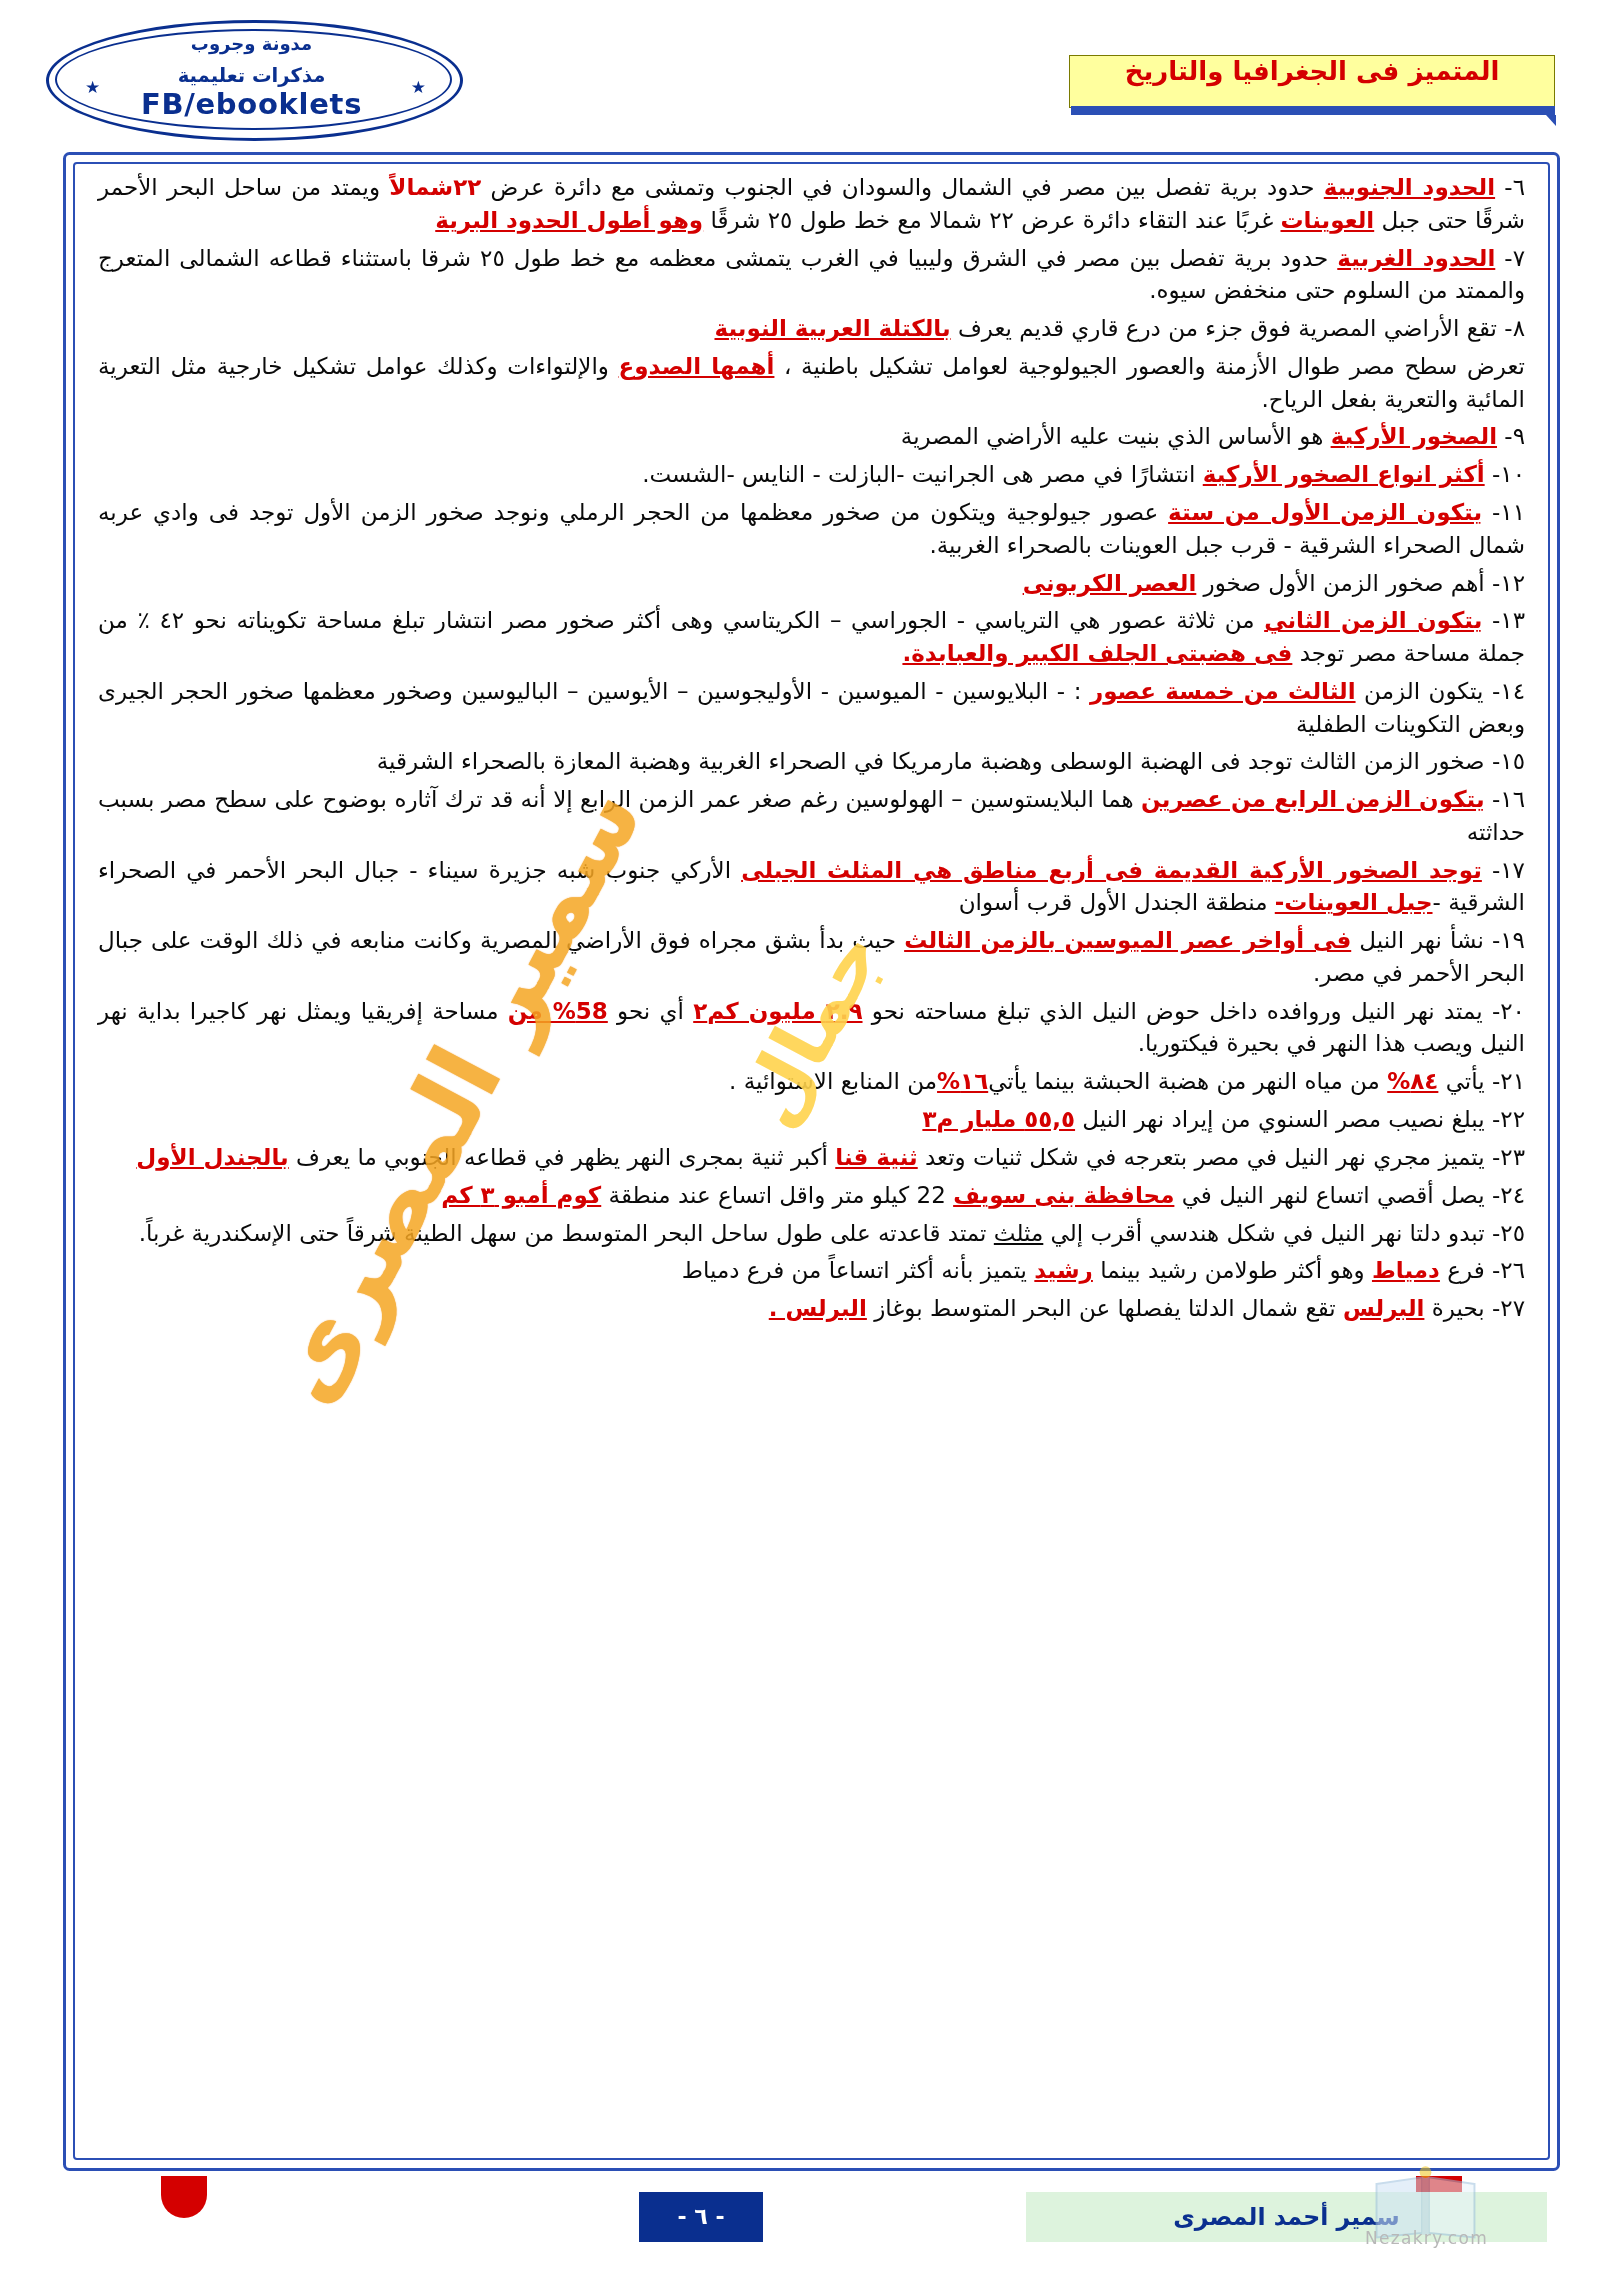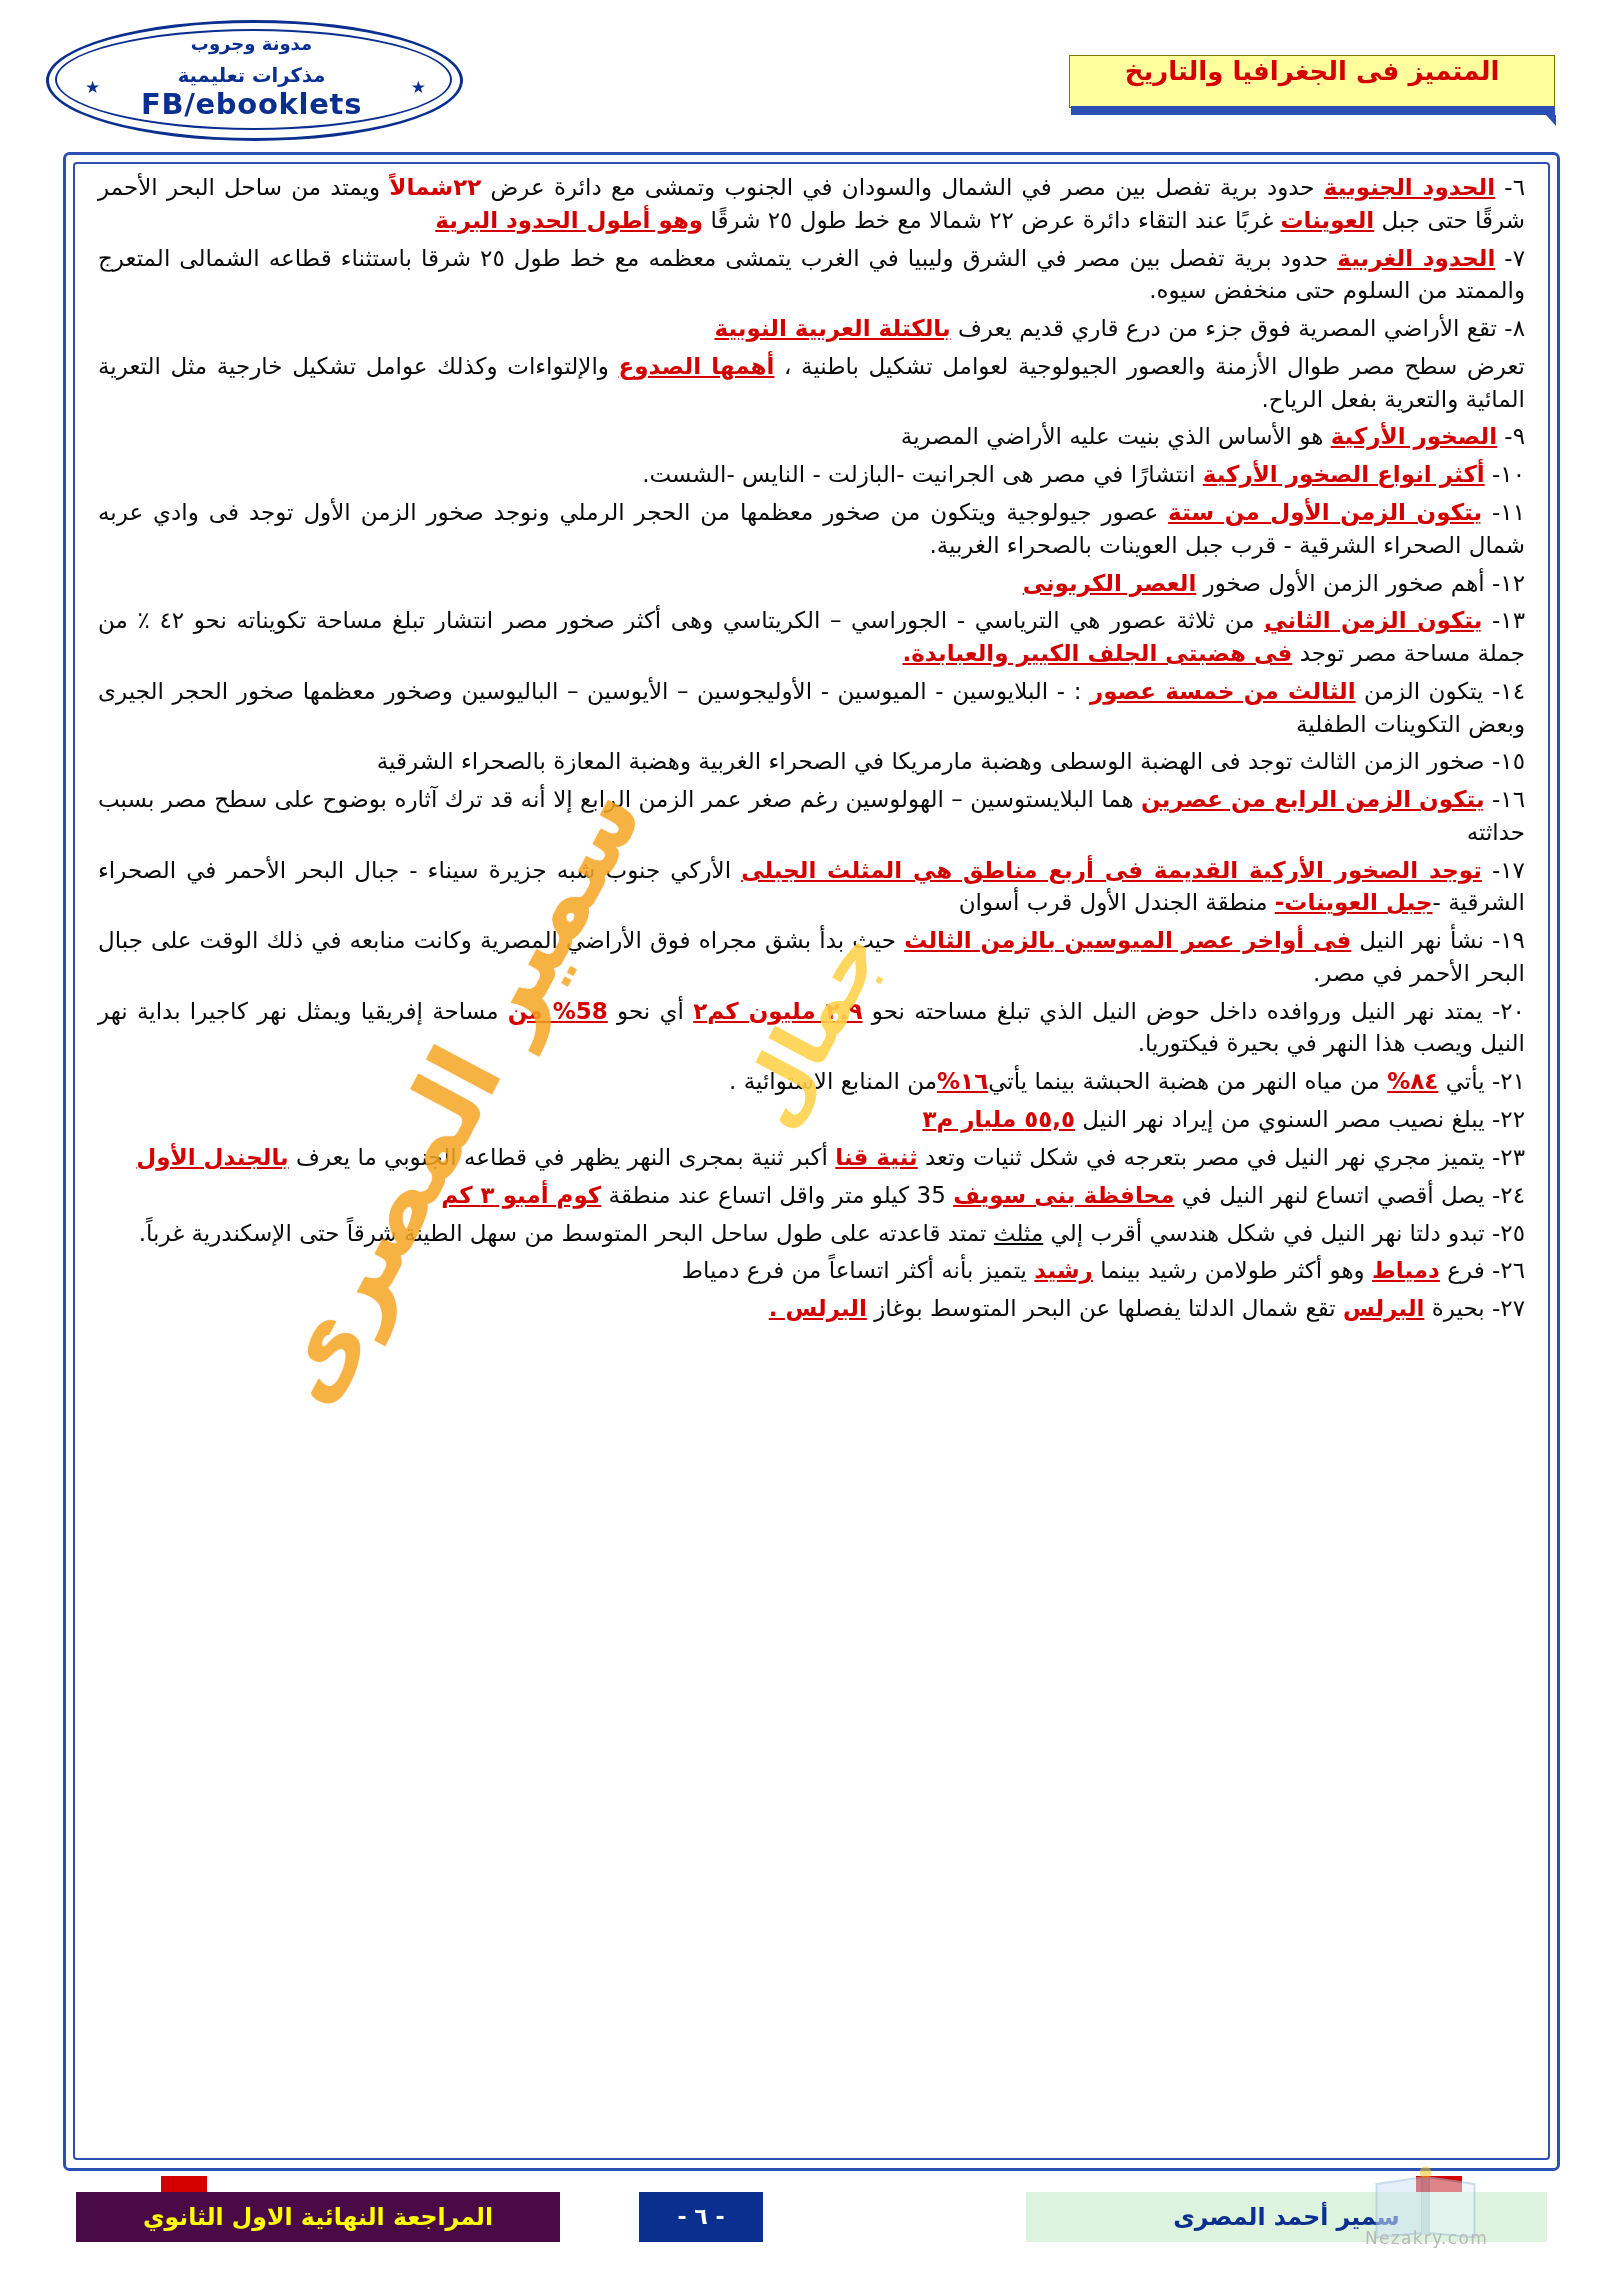--- a/index.html
+++ b/index.html
@@ -94,35 +94,32 @@
       <p class="line"><span class="num">١٣- </span><span class="ru">يتكون الزمن الثاني</span><span> من ثلاثة عصور هي الترياسي - الجوراسي – الكريتاسي  وهى أكثر صخور مصر انتشار  تبلغ مساحة تكويناته نحو ٤٢ ٪ من جملة مساحة مصر   توجد </span><span class="ru">فى هضبتى الجلف الكبير والعبابدة.</span></p>
       <p class="line"><span class="num">١٤- </span><span>يتكون الزمن </span><span class="ru">الثالث من خمسة عصور</span><span> : - البلايوسين - الميوسين - الأوليجوسين – الأيوسين – الباليوسين وصخور معظمها صخور الحجر الجيرى وبعض التكوينات الطفلية</span></p>
       <p class="line"><span class="num">١٥- </span><span>صخور الزمن الثالث توجد فى الهضبة الوسطى وهضبة مارمريكا في الصحراء الغربية وهضبة المعازة بالصحراء الشرقية</span></p>
       <p class="line"><span class="num">١٦- </span><span class="ru">يتكون الزمن الرابع من عصرين</span><span> هما البلايستوسين – الهولوسين رغم صغر عمر الزمن الرابع إلا أنه قد ترك آثاره بوضوح على سطح مصر بسبب حداثته</span></p>
       <p class="line"><span class="num">١٧- </span><span class="ru">توجد الصخور الأركية القديمة فى أربع مناطق هي المثلث الجبلى</span><span> الأركي جنوب شبه جزيرة سيناء - جبال البحر الأحمر في الصحراء الشرقية -</span><span class="ru">جبل العوينات-</span><span>  منطقة الجندل الأول قرب أسوان</span></p>
       <p class="line"><span class="num">١٩- </span><span>نشأ نهر النيل </span><span class="ru">فى أواخر عصر الميوسين بالزمن الثالث</span><span> حيث بدأ بشق مجراه فوق الأراضي المصرية وكانت منابعه في ذلك الوقت على جبال البحر الأحمر في مصر.</span></p>
       <p class="line"><span class="num">٢٠- </span><span>يمتد نهر النيل وروافده داخل حوض النيل الذي تبلغ مساحته نحو </span><span class="ru">٢.٩ مليون كم٢</span><span> أي نحو </span><span class="ru">58% من</span><span> مساحة إفريقيا ويمثل نهر كاجيرا بداية نهر النيل ويصب هذا النهر في بحيرة فيكتوريا.</span></p>
       <p class="line"><span class="num">٢١- </span><span>يأتي </span><span class="ru">٨٤%</span><span> من مياه النهر من هضبة الحبشة بينما يأتي</span><span class="ru">١٦%</span><span>من المنابع الاستوائية .</span></p>
       <p class="line"><span class="num">٢٢- </span><span>يبلغ نصيب مصر السنوي من إيراد نهر النيل </span><span class="ru">٥٥,٥ مليار م٣</span></p>
       <p class="line"><span class="num">٢٣- </span><span>يتميز مجري نهر النيل في مصر بتعرجه في شكل ثنيات وتعد </span><span class="ru">ثنية قنا</span><span> أكبر ثنية بمجرى النهر يظهر في قطاعه الجنوبي ما يعرف </span><span class="ru">بالجندل الأول</span></p>
-      <p class="line"><span class="num">٢٤- </span><span>يصل أقصي اتساع لنهر النيل في </span><span class="ru">محافظة بنى سويف</span><span> 35 كيلو متر واقل اتساع عند منطقة </span><span class="ru">كوم أمبو ٣ كم</span></p>
+      <p class="line"><span class="num">٢٤- </span><span>يصل أقصي اتساع لنهر النيل في </span><span class="ru">محافظة بنى سويف</span><span> 22 كيلو متر واقل اتساع عند منطقة </span><span class="ru">كوم أمبو ٣ كم</span></p>
       <p class="line"><span class="num">٢٥- </span><span>تبدو دلتا نهر النيل في شكل هندسي أقرب إلي </span><span class="bu">مثلث</span><span> تمتد قاعدته على طول ساحل البحر المتوسط من سهل الطينة شرقاً حتى الإسكندرية غرباً.</span></p>
       <p class="line"><span class="num">٢٦- </span><span>فرع </span><span class="ru">دمياط</span><span> وهو أكثر طولامن رشيد بينما </span><span class="ru">رشيد</span><span> يتميز بأنه أكثر اتساعاً من فرع دمياط</span></p>
       <p class="line"><span class="num">٢٧- </span><span>بحيرة </span><span class="ru">البرلس</span><span> تقع شمال الدلتا يفصلها عن البحر المتوسط بوغاز </span><span class="ru">البرلس .</span></p>
     </div>
 
   <div class="wm">سمير المصرى</div>
   <div class="wm2">جمال</div>
 
   <div class="footer">
     <div class="curl l"></div>
     <div class="curl r"></div>
-    <div class="f-left">
-      <span>المراجعة النهائية الاول الثانوي</span>
-    </div>
     <div class="f-mid">
       <span>- ٦ -</span>
     </div>
     <div class="f-right">
       <span>سمير أحمد المصرى</span>
     </div>
     <svg class="book-icon" viewBox="0 0 170 120">
       <path d="M10 30 L80 20 L80 105 L10 112 Z" fill="#cfe3f5" stroke="#9cc0de" stroke-width="3"></path>
       <path d="M160 30 L90 20 L90 105 L160 112 Z" fill="#e9f3fb" stroke="#9cc0de" stroke-width="3"></path>
       <rect x="80" y="18" width="10" height="90" fill="#bcd4e8"></rect>

